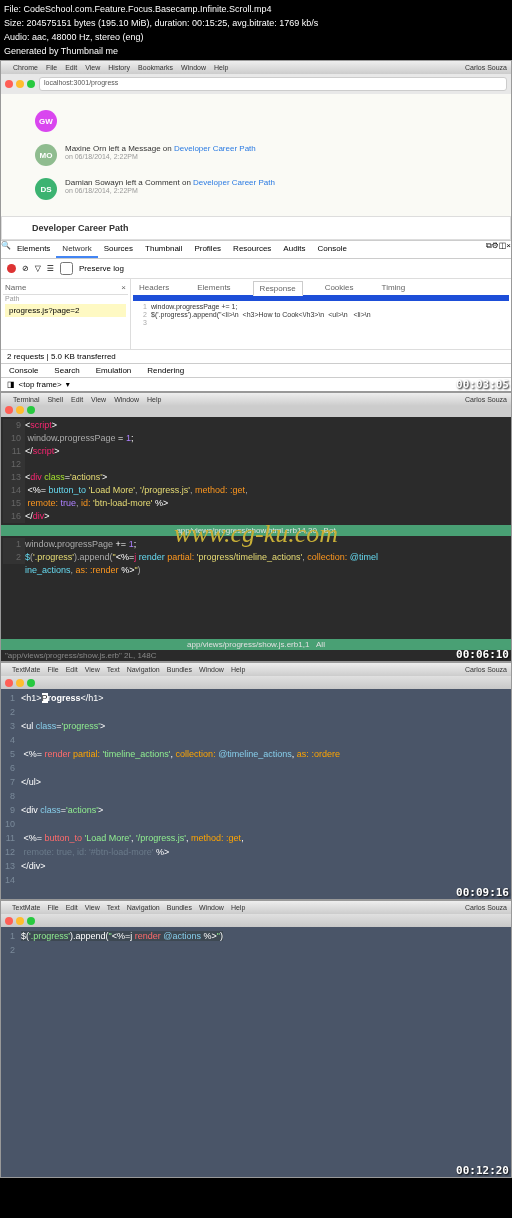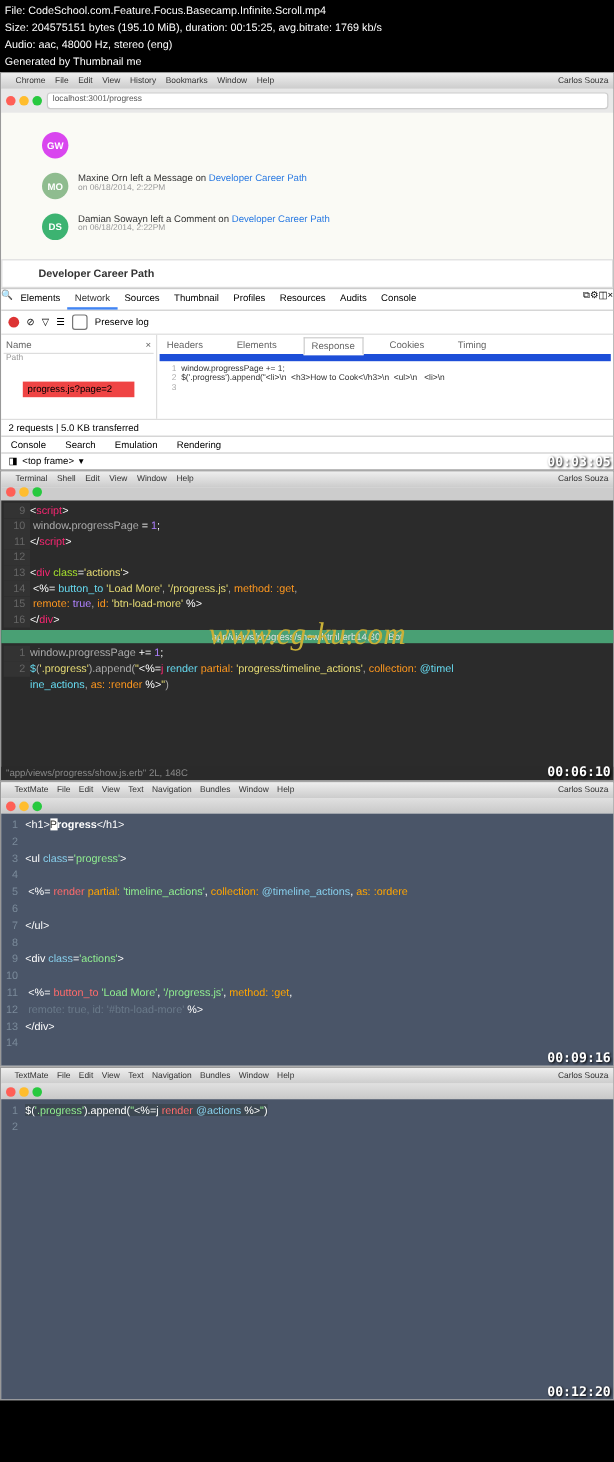--- a/index.html
+++ b/index.html
@@ -23,21 +23,21 @@
 .careerpath{background:#fff;border:1px solid #ddd;padding:6px 30px;font-size:9px;color:#333;font-weight:bold}
 .devtools{background:#fff;border-top:1px solid #ccc}
 .dt-tabs{display:flex;border-bottom:1px solid #ccc;font-size:8px}
 .dt-tab{padding:3px 6px;cursor:pointer}
 .dt-tab.active{border-bottom:2px solid #4285f4;color:#333}
 .dt-toolbar{display:flex;align-items:center;gap:6px;padding:3px 6px;border-bottom:1px solid #ddd;font-size:8px}
 .rec-dot{width:9px;height:9px;border-radius:50%;background:#d33}
 .dt-body{display:flex;height:70px;font-size:8px}
 .dt-left{width:130px;border-right:1px solid #ddd;padding:2px}
 .dt-left-header{display:flex;justify-content:space-between;border-bottom:1px solid #ddd;padding:2px;color:#666}
-.dt-file{padding:2px 4px;margin:16px;background:#ef4444}
+.dt-file{padding:2px 4px;margin:2px;background:#fef9c3}
 .dt-right{flex:1;padding:2px}
 .dt-subtabs{display:flex;gap:16px;border-bottom:6px solid #1d4ed8;font-size:8px}
 .dt-subtab{padding:2px 6px;color:#666}
 .dt-subtab.active{border:1px solid #ccc;border-bottom:1px solid #fff;background:#fff;margin-bottom:-1px}
 .dt-code{font-family:monospace;font-size:7px;padding:2px;color:#333;white-space:pre-wrap}
 .ln{color:#aaa;display:inline-block;width:12px;text-align:right;margin-right:4px}
 .dt-status{border-top:1px solid #ddd;padding:2px 6px;font-size:8px}
 .dt-bottom-tabs{display:flex;border-top:1px solid #ccc;font-size:8px}
 .dt-bottom-tab{padding:2px 8px}
 .frame-sel{border-top:1px solid #ccc;padding:2px 6px;font-size:8px;display:flex;align-items:center;gap:4px}
@@ -218,20 +218,24 @@
         <span>app/views/progress/show.html.erb</span>
         <span><span>14,30</span>&nbsp;&nbsp;&nbsp;<span>Bot</span></span>
       </div>
 <div class="term-content" style="min-height:40px" id="vim1-bot">
         <div><span class="gutter">1</span>window<span class="kw-white">.</span>progressPage <span class="kw-white">+=</span> <span class="kw-purple">1</span><span class="kw-white">;</span></div>
         <div><span class="gutter">2</span><span class="kw-blue">$</span>(<span class="kw-yellow">'.progress'</span>).append(<span class="kw-yellow">"</span><span class="kw-white">&lt;%=</span><span class="kw-pink">j</span> <span class="kw-blue">render</span> <span class="kw-orange">partial:</span> <span class="kw-yellow">'progress/timeline_actions'</span>, <span class="kw-orange">collection:</span> <span class="kw-blue">@timel</span></div>
         <div><span class="gutter"></span><span class="kw-blue">ine_actions</span>, <span class="kw-orange">as:</span> <span class="kw-orange">:render</span> <span class="kw-white">%&gt;</span><span class="kw-yellow">"</span>)</div>
       </div>
 <div class="watermark">www.cg-ku.com</div>
 <div style="height:60px"></div>
+<div class="term-status">
+        <span>app/views/progress/show.js.erb</span>
+        <span><span>1,1</span>&nbsp;&nbsp;&nbsp;<span>All</span></span>
+      </div>
 <div class="term-status2">"app/views/progress/show.js.erb" 2L, 148C</div>
 </div>
 <div class="timestamp">00:06:10</div>
 </div>
 
 <div class="panel">
 <div class="tm-menubar">
 <span></span>
 <span>TextMate</span>
 <span>File</span>

